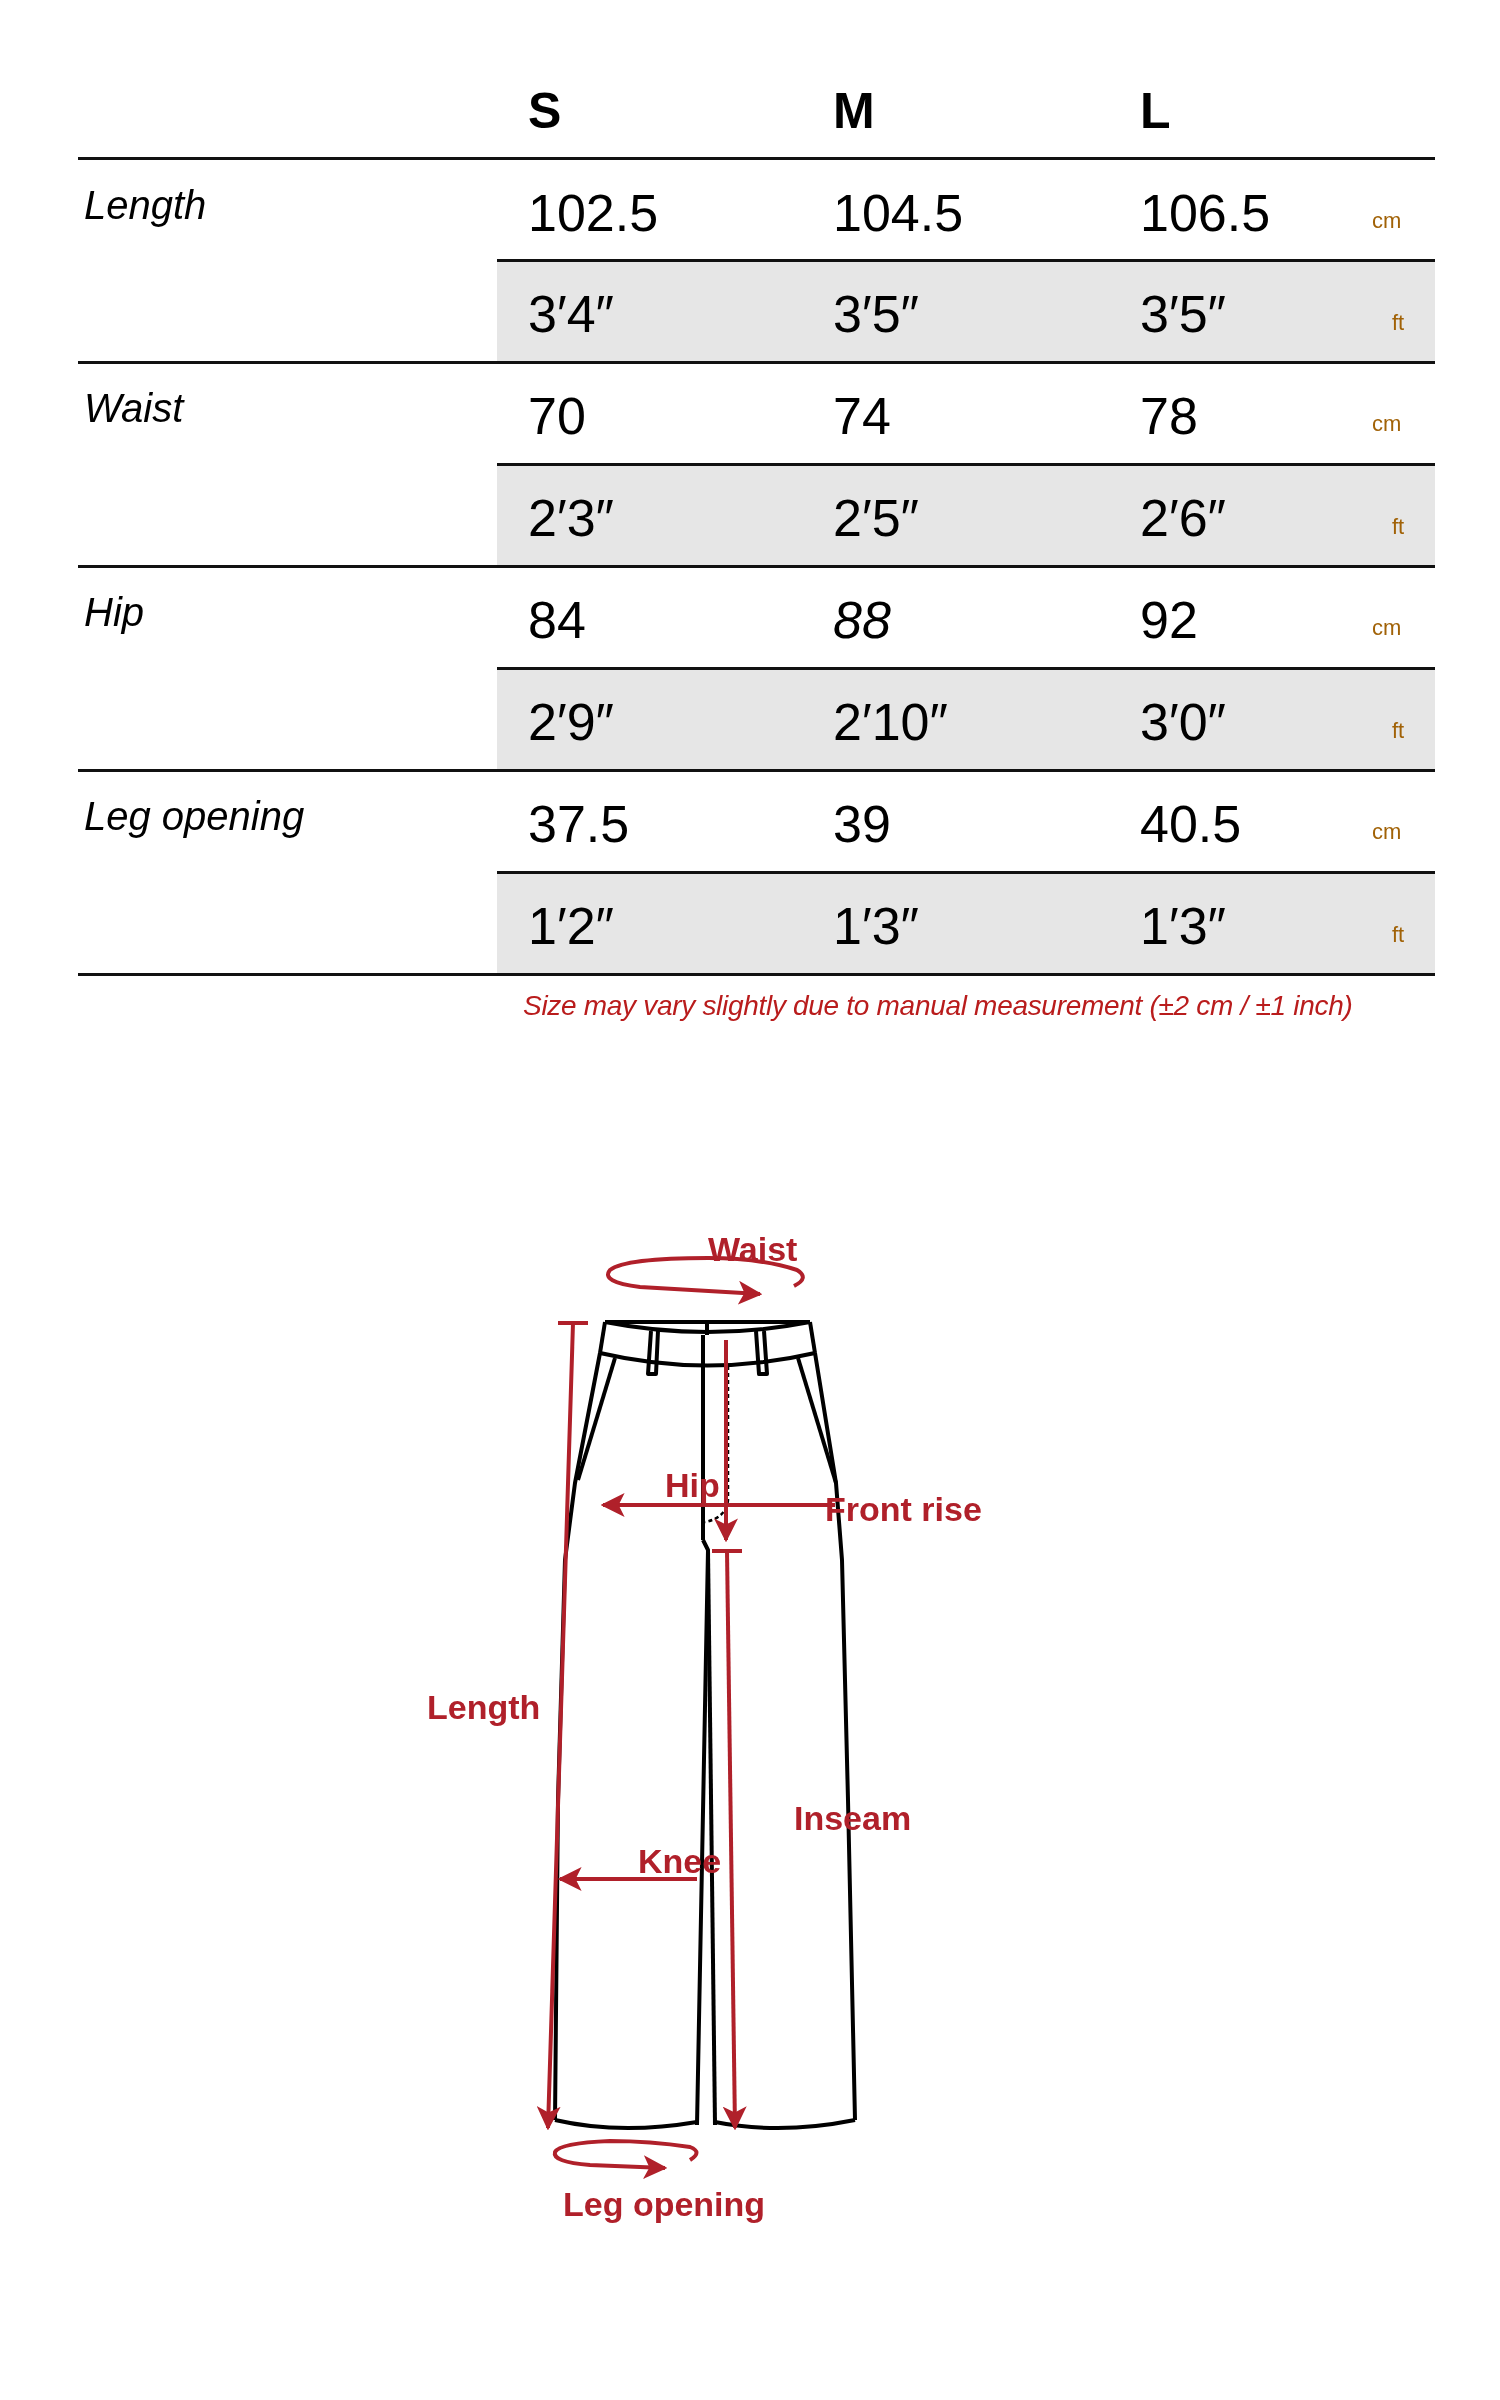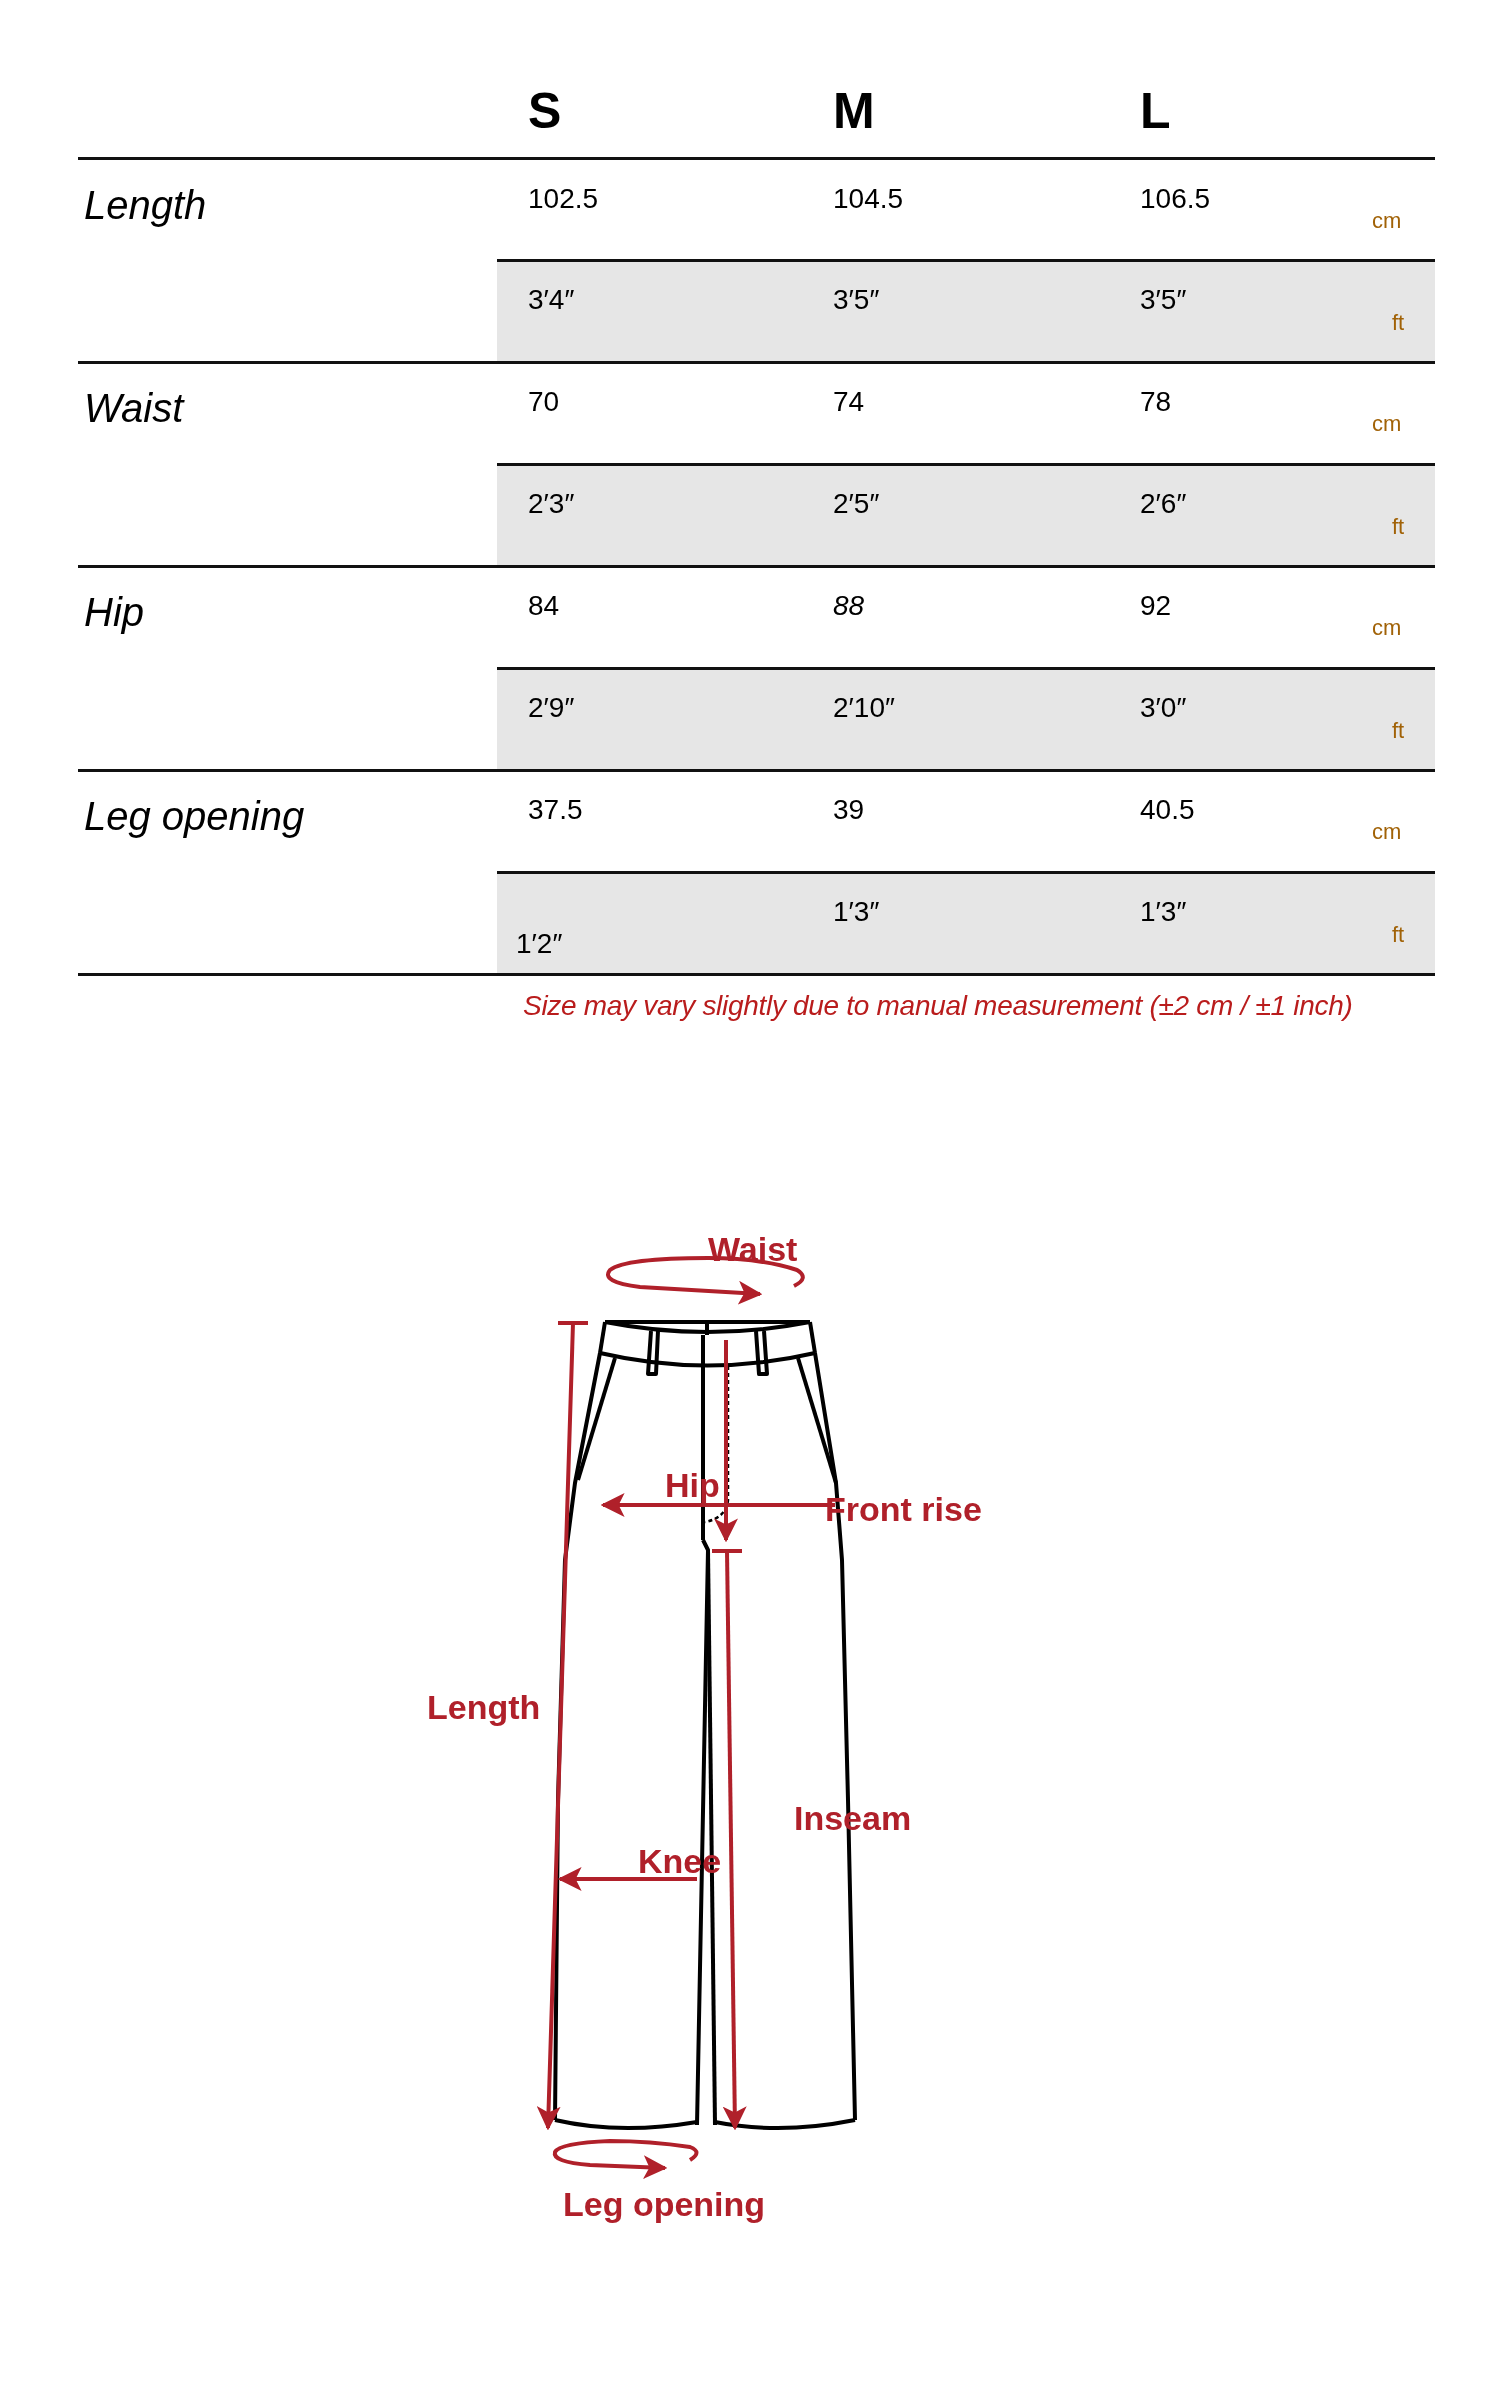--- a/index.html
+++ b/index.html
@@ -2,21 +2,21 @@
 <html><head>
 <meta charset="utf-8">
 <style>
   html, body { margin:0; padding:0; background:#ffffff; }
   body { width:1500px; height:2400px; position:relative; overflow:hidden;
          font-family:"Liberation Sans", sans-serif; color:#000; }
   .hdr { position:absolute; top:82px; font-size:50px; font-weight:bold; }
   .hline { position:absolute; height:3px; background:#111; }
   .gray { position:absolute; background:#e6e6e6; }
   .label { position:absolute; font-size:40px; font-style:italic; }
-  .val { position:absolute; font-size:28px; }
+  .val { position:absolute; font-size:52px; }
   .unit { position:absolute; font-size:22px; color:#a16207; }
   .note { position:absolute; left:523px; top:990px; font-size:28px; font-style:italic; color:#b91c1c; white-space:nowrap; letter-spacing:-0.3px; }
   svg { position:absolute; left:0; top:0; }
   .dlabel { position:absolute; font-size:34px; font-weight:bold; color:#b0202a; white-space:nowrap; }
 </style>
 </head>
 <body>
 
 <div class="hdr" style="left:528px;">S</div>
 <div class="hdr" style="left:833px;">M</div>
@@ -69,21 +69,21 @@
 </div>
 
 <div>
   <div class="label" style="left:84px; top:794px;">Leg opening</div>
   <div class="val" style="left:528px; top:794px;">37.5</div>
   <div class="val" style="left:833px; top:794px;">39</div>
   <div class="val" style="left:1140px; top:794px;">40.5</div>
   <div class="unit" style="left:1372px; top:819px;">cm</div>
   <div class="gray" style="left:497px; width:938px; top:872px; height:102px;"></div>
   <div class="hline" style="left:497px; width:938px; top:871px;"></div>
-  <div class="val" style="left:516px; top:896px;margin-top:32px;">1′2″</div>
+  <div class="val" style="left:528px; top:896px;">1′2″</div>
   <div class="val" style="left:833px; top:896px;">1′3″</div>
   <div class="val" style="left:1140px; top:896px;">1′3″</div>
   <div class="unit" style="left:1392px; top:922px;">ft</div>
   <div class="hline" style="left:78px; width:1357px; top:973px;"></div>
 </div>
 
 <div class="note">Size may vary slightly due to manual measurement (±2 cm / ±1 inch)</div>
 
 <svg width="1500" height="2400" viewBox="0 0 1500 2400">
   <defs>

